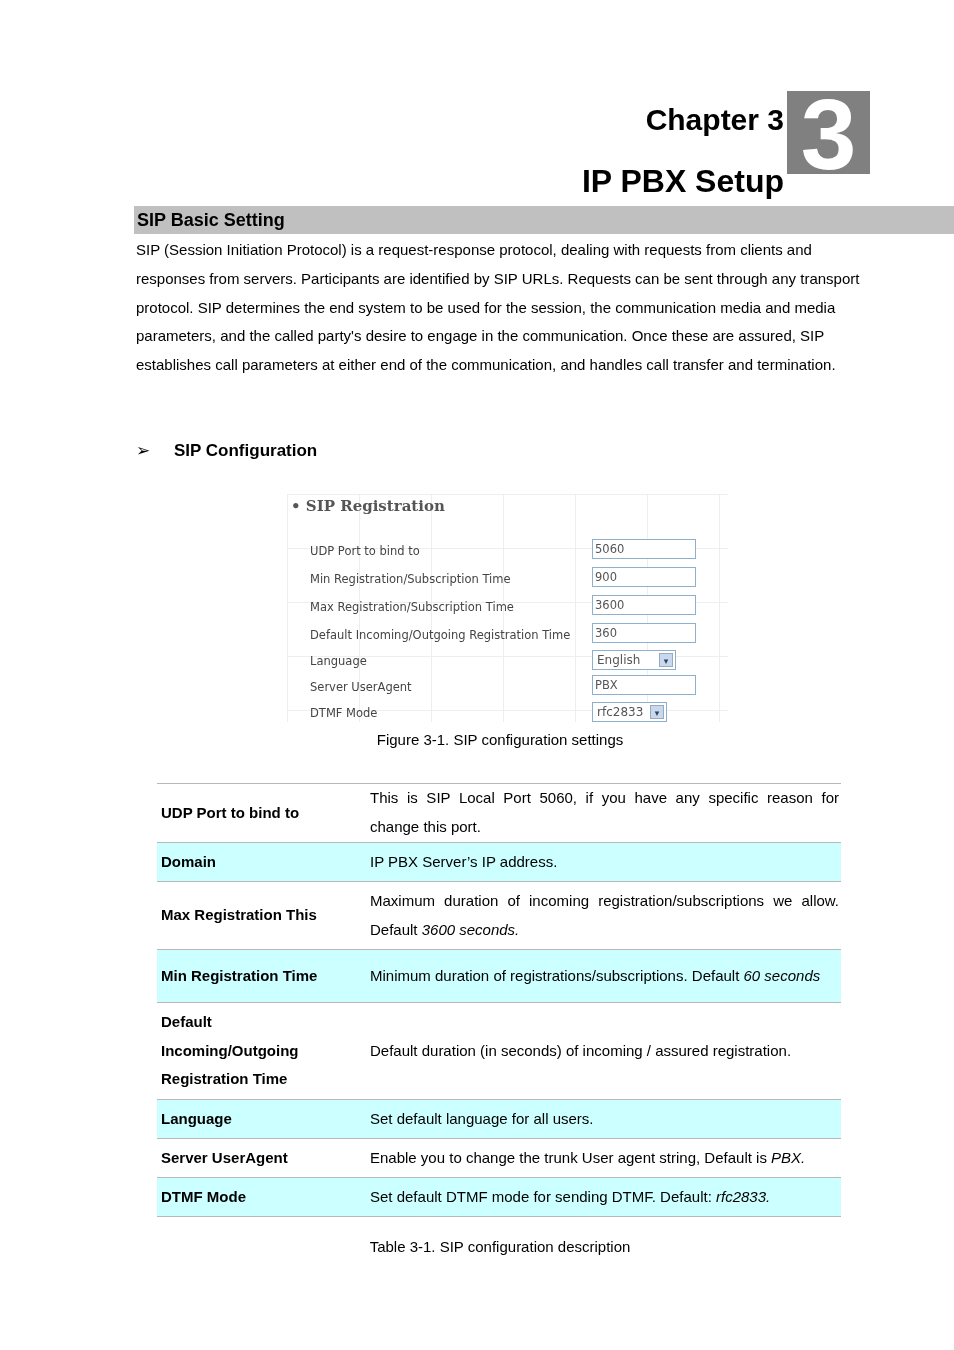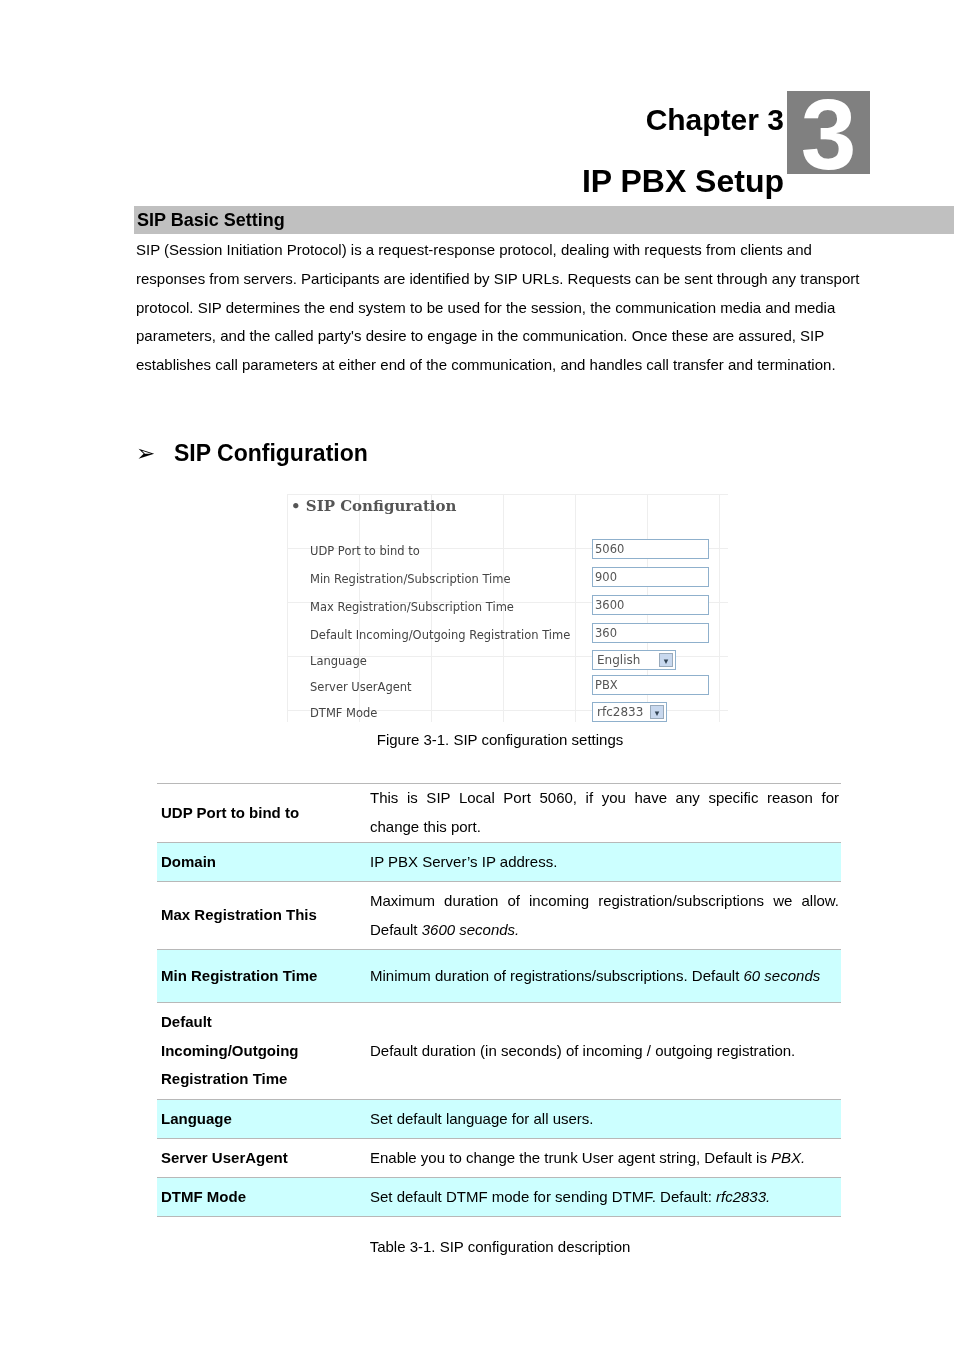--- a/index.html
+++ b/index.html
@@ -4,28 +4,28 @@
 <style>
   html, body { margin: 0; padding: 0; background: #ffffff; }
   body { width: 954px; height: 1350px; position: relative; font-family: "Liberation Sans", sans-serif; color: #000; overflow: hidden; }
   .chapter { position: absolute; right: 170px; top: 100px; text-align: right; font-weight: bold; }
   .chapter .ch1 { font-size: 30px; line-height: 40px; }
   .chapter .ch2 { font-size: 32px; line-height: 42px; margin-top: 20px; }
   .bignum { position: absolute; left: 787px; top: 91px; width: 83px; height: 83px; background: #808080; color: #fff; font-weight: bold; font-size: 100px; line-height: 86px; text-align: center; }
   .section-bar { position: absolute; left: 134px; top: 206px; width: 847px; height: 28px; background: #c0c0c0; }
   .section-bar span { position: absolute; left: 3px; top: 4px; font-weight: bold; font-size: 18px; }
   .intro { position: absolute; left: 136px; top: 236px; width: 730px; font-size: 15px; line-height: 28.8px; }
-  .subhead { position: absolute; left: 136px; top: 440px; font-size: 23px; font-weight: bold; }
+  .subhead { position: absolute; left: 136px; top: 440px; font-size: 17px; font-weight: bold; }
   .subhead .arrow { display: inline-block; width: 38px; font-weight: normal; }
   .shot { position: absolute; left: 287px; top: 494px; width: 441px; height: 228px; background: #fff; overflow: hidden;
     background-image: linear-gradient(#eee 1px, transparent 1px), linear-gradient(90deg, #eee 1px, transparent 1px);
     background-size: 72px 54px; }
   .shot-title { position: absolute; left: 4px; top: 3px; font-family: "DejaVu Serif", serif; font-weight: bold; font-size: 15px; color: #555; }
   .shot-row { position: absolute; left: 23px; font-family: "DejaVu Sans", sans-serif; font-size: 11.5px; color: #444; }
-  .shot-input { position: absolute; left: 305px; width: 117px; height: 20px; border: 1px solid #8fb0cc; background: #fff; font-family: "DejaVu Sans", sans-serif; font-size: 11.5px; color: #555; box-sizing: border-box; padding: 2px 2px; }
+  .shot-input { position: absolute; left: 305px; width: 104px; height: 20px; border: 1px solid #8fb0cc; background: #fff; font-family: "DejaVu Sans", sans-serif; font-size: 11.5px; color: #555; box-sizing: border-box; padding: 2px 2px; }
   .shot-select { position: absolute; left: 305px; height: 20px; border: 1px solid #8fb0cc; background: #fff; font-family: "DejaVu Sans", sans-serif; font-size: 12px; color: #555; box-sizing: border-box; padding: 2px 4px; }
   .shot-select .dd { position: absolute; right: 2px; top: 2px; width: 14px; height: 14px; background: #c8d8ee; border: 1px solid #9ab; font-size: 9px; line-height: 14px; text-align: center; color: #345; box-sizing: border-box; }
   .caption { position: absolute; left: 0; width: 1000px; text-align: center; font-size: 15px; }
   table.desc { position: absolute; left: 157px; top: 783px; width: 684px; border-collapse: collapse; font-size: 15px; }
   table.desc td { border-top: 1px solid #b8b8b8; border-bottom: 1px solid #b8b8b8; padding: 0 3px 0 4px; vertical-align: middle; line-height: 28.8px; }
   table.desc td.k { font-weight: bold; width: 202px; }
   table.desc td.v { text-align: justify; padding-right: 2px; margin-top: 28px; }
   table.desc tr.alt td { background: #ccffff; }
 </style>
 </head>
@@ -41,21 +41,21 @@
   <span>SIP Basic Setting</span>
 </div>
 
 <div class="intro">SIP (Session Initiation Protocol) is a request-response protocol, dealing with requests from clients and responses from servers. Participants are identified by SIP URLs. Requests can be sent through any transport protocol. SIP determines the end system to be used for the session, the communication media and media parameters, and the called party's desire to engage in the communication. Once these are assured, SIP establishes call parameters at either end of the communication, and handles call transfer and termination.</div>
 
 <div class="subhead">
   <span class="arrow">➢</span><span>SIP Configuration</span>
 </div>
 
 <div class="shot">
-  <div class="shot-title">• SIP Configuration</div>
+  <div class="shot-title">• SIP Registration</div>
 
   <div class="shot-row" style="top:50px">UDP Port to bind to</div>
   <div class="shot-input" style="top:45px">5060</div>
 
   <div class="shot-row" style="top:78px">Min Registration/Subscription Time</div>
   <div class="shot-input" style="top:73px">900</div>
 
   <div class="shot-row" style="top:106px">Max Registration/Subscription Time</div>
   <div class="shot-input" style="top:101px">3600</div>
 
@@ -93,21 +93,21 @@
   <tr style="height:68px">
     <td class="k">Max Registration This</td>
     <td class="v"><span>Maximum duration of incoming registration/subscriptions we allow. Default </span><i>3600 seconds.</i></td>
   </tr>
   <tr class="alt" style="height:53px">
     <td class="k">Min Registration Time</td>
     <td class="v"><span>Minimum duration of registrations/subscriptions. Default </span><i>60 seconds</i></td>
   </tr>
   <tr style="height:97px">
     <td class="k" style="width:180px; padding-right:25px;">Default Incoming/Outgoing Registration Time</td>
-    <td class="v" style="text-align:left"><span>Default duration (in seconds) of incoming / outgoing registration.</span><i></i></td>
+    <td class="v" style="text-align:left"><span>Default duration (in seconds) of incoming / assured registration.</span><i></i></td>
   </tr>
   <tr class="alt" style="height:39px">
     <td class="k">Language</td>
     <td class="v"><span>Set default language for all users.</span><i></i></td>
   </tr>
   <tr style="height:39px">
     <td class="k">Server UserAgent</td>
     <td class="v" style="text-align:left"><span>Enable you to change the trunk User agent string, Default is </span><i>PBX.</i></td>
   </tr>
   <tr class="alt" style="height:39px">

